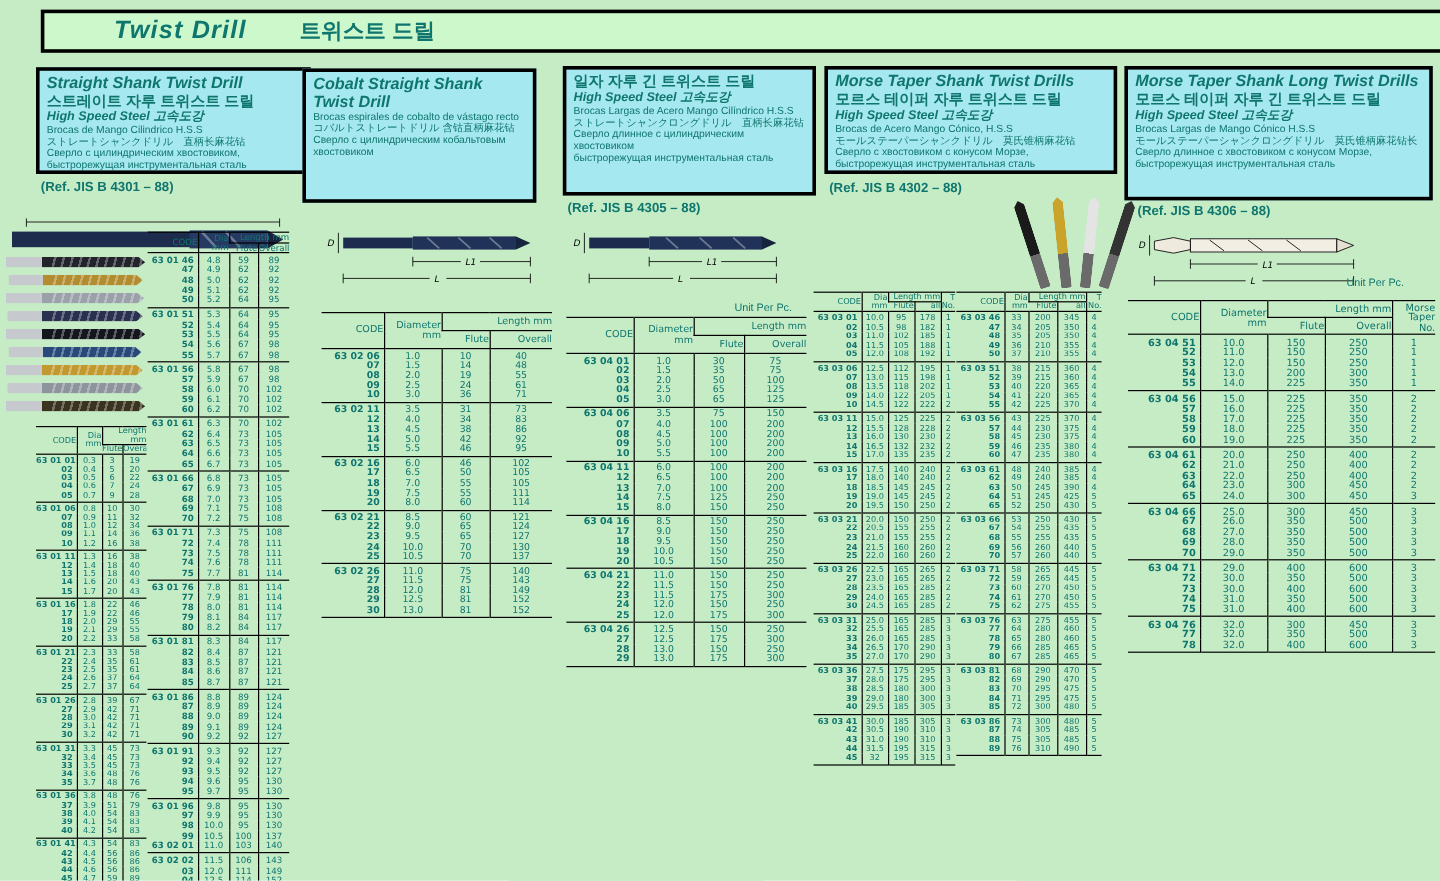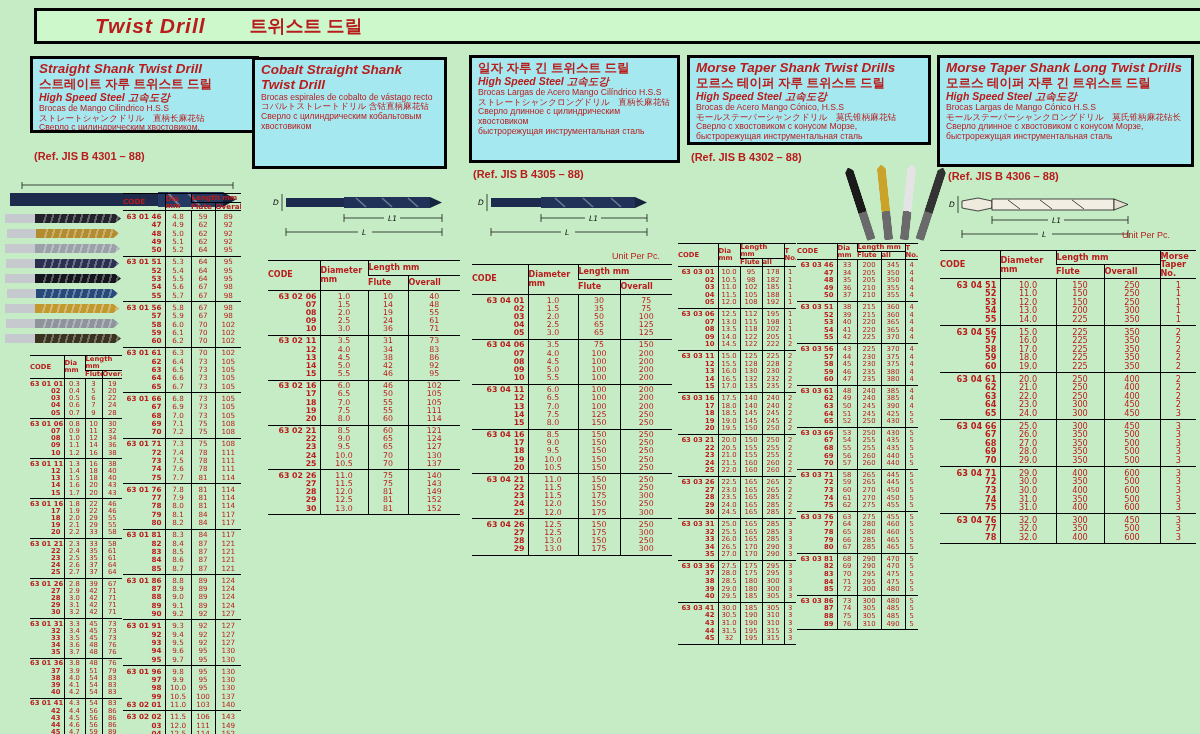--- a/index.html
+++ b/index.html
@@ -1,36 +1,36 @@
 <!DOCTYPE html>
 <html><head>
 <meta charset="utf-8">
 <style>
   html,body{margin:0;padding:0}
-  #page{position:relative;width:1200px;height:734px;background:#c6ecc6;font-family:"Liberation Sans",sans-serif;color:#b91c1c;overflow:hidden}
+  #page{position:relative;width:1200px;height:734px;background:#c6ecc6;font-family:"Liberation Sans",sans-serif;color:#0f766e;overflow:hidden}
   .abs{position:absolute}
 
   
   #titlebar{left:34px;top:8px;width:1150px;height:30px;background:#ccf8cc;border:3px solid #000;display:flex;align-items:center;padding-left:58px;gap:44px}
   #titlebar .en{font-style:italic;font-weight:bold;font-size:21px;letter-spacing:1px}
   #titlebar .ko{font-weight:bold;font-size:18px}
 
   
   .hbox{background:#a6e8ef;border:3px solid #000;padding:3px 6px;box-sizing:border-box;overflow:hidden}
   .bt{font-style:italic;font-weight:bold;font-size:13.5px;line-height:1.1}
   .bk{font-weight:bold;font-size:12.5px;line-height:1.15}
   .bh{font-style:italic;font-weight:bold;font-size:10.5px;line-height:1.2}
   .bs{font-size:8.6px;line-height:1.13}
   .ref{font-weight:bold;font-size:11px}
   .unit{font-size:9px}
 
   
   .dtable{border-collapse:collapse;table-layout:fixed;border-top:1.5px solid #000;border-bottom:1.5px solid #000;width:100%}
   .dtable th,.dtable td{padding:0;margin:0;overflow:hidden;font-family:"DejaVu Sans",sans-serif;line-height:1.05;vertical-align:middle}
-  .dtable thead th{font-weight:bold;text-align:left;white-space:pre-line;border-bottom:1px solid #000}
+  .dtable thead th{font-weight:normal;text-align:right;white-space:pre-line;border-bottom:1px solid #000}
   .dtable tr>*+*{border-left:1px solid #000}
   .dtable tbody{border-top:1px solid #000}
   .dtable td{text-align:center}
   .dtable td.d0{text-align:right;font-weight:bold;padding-right:3px;white-space:pre}
   .dtable tbody tr:first-child td{padding-top:1.5px}
   .dtable tbody tr:last-child td{padding-bottom:1.5px}
 
   #t1a{left:30px;top:355px;width:92px}
   #t1a .dtable{font-size:6.8px}
   #t1a td{height:7.2px}
@@ -84,21 +84,21 @@
 </head>
 <body>
 
 <div id="page">
 
   <div id="titlebar" class="abs">
     <span class="en">Twist Drill</span>
     <span class="ko">트위스트 드릴</span>
   </div>
 
-  <div class="hbox abs" style="left:30px;top:56px;width:229px;height:77px">
+  <div class="hbox abs" style="left:30px;top:56px;width:229px;height:89px">
     <div class="bt">Straight Shank Twist Drill</div>
     <div class="bk">스트레이트 자루 트위스트 드릴</div>
     <div class="bh">High Speed Steel 고속도강</div>
     <div class="bs">Brocas de Mango Cilindrico H.S.S</div>
     <div class="bs">ストレートシャンクドリル　直柄长麻花钻</div>
     <div class="bs">Сверло с цилиндрическим хвостовиком,</div>
     <div class="bs">быстрорежущая инструментальная сталь</div>
   </div>
   <div class="ref abs" style="left:34px;top:150px">(Ref. JIS B 4301 – 88)</div>
 

